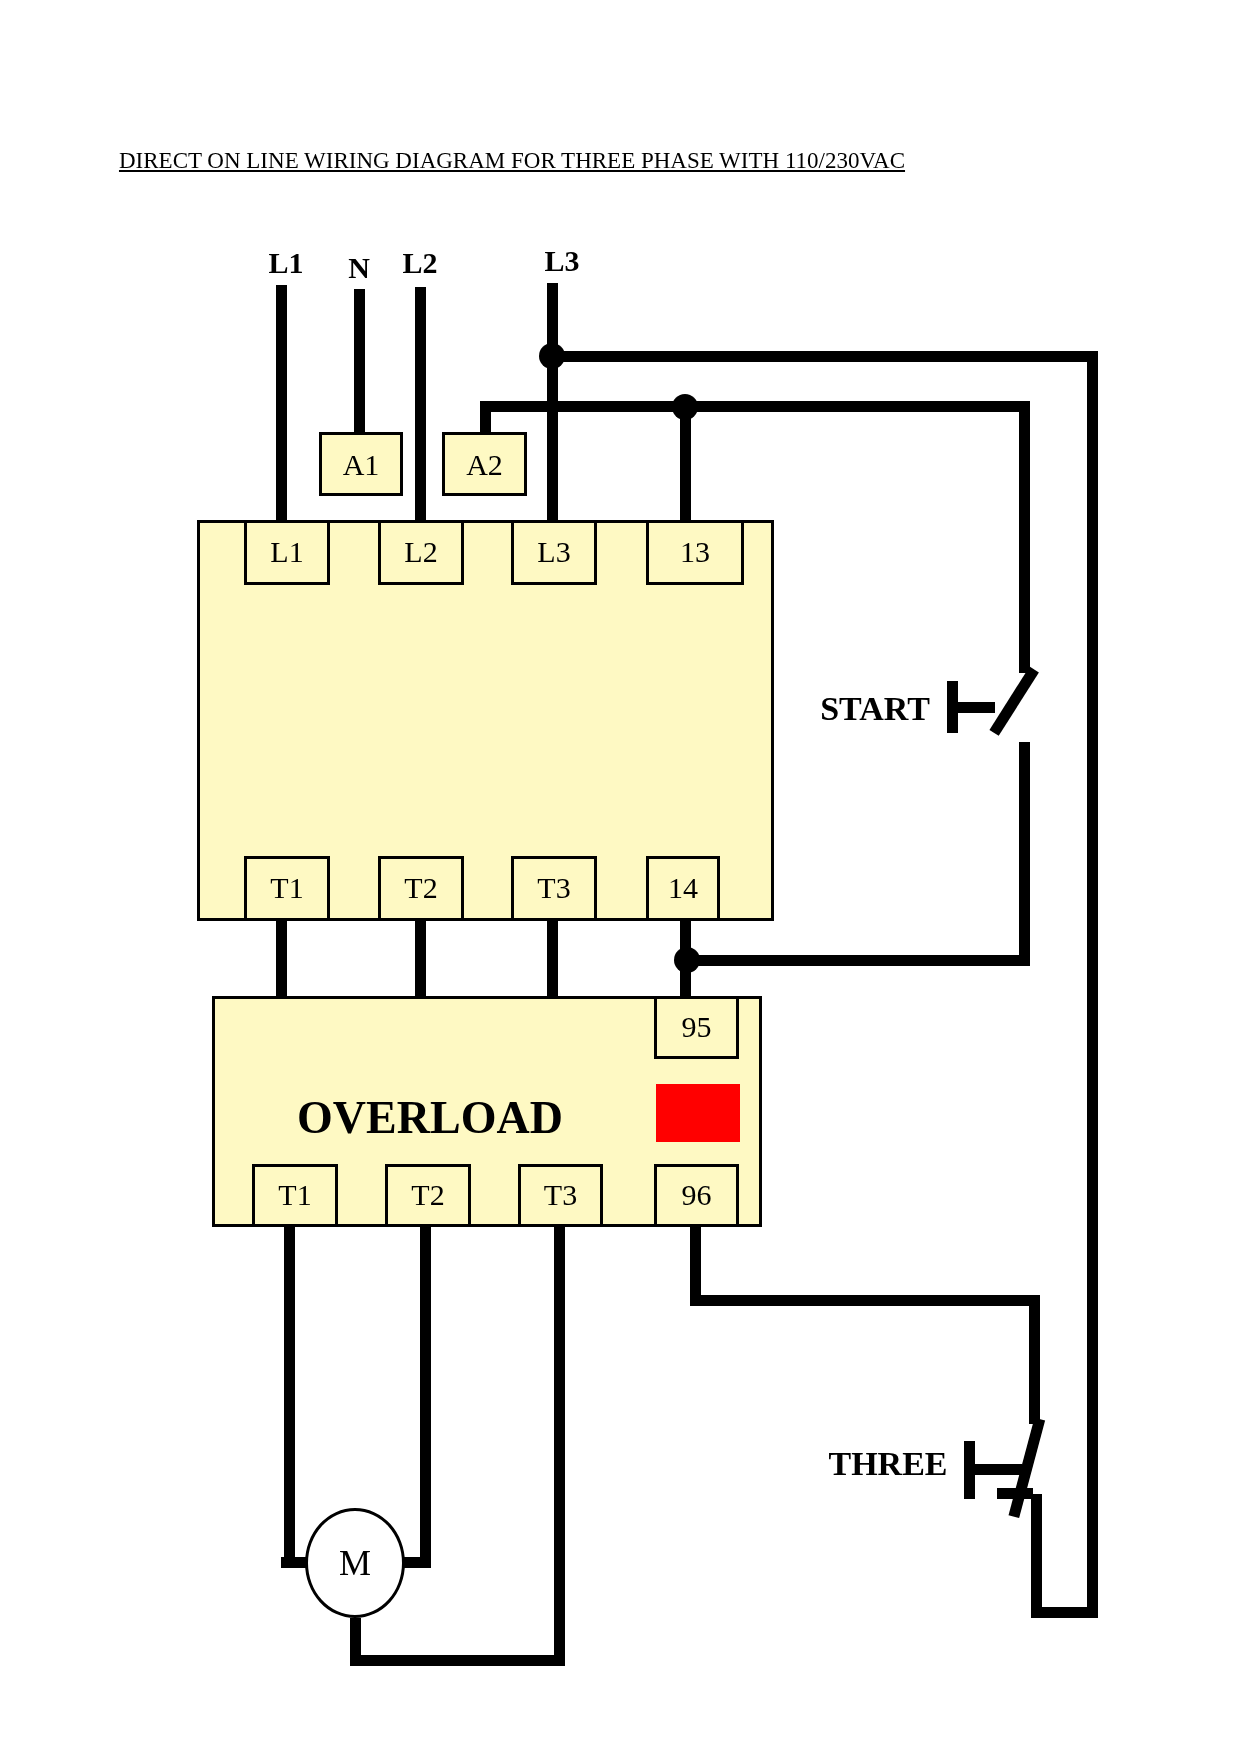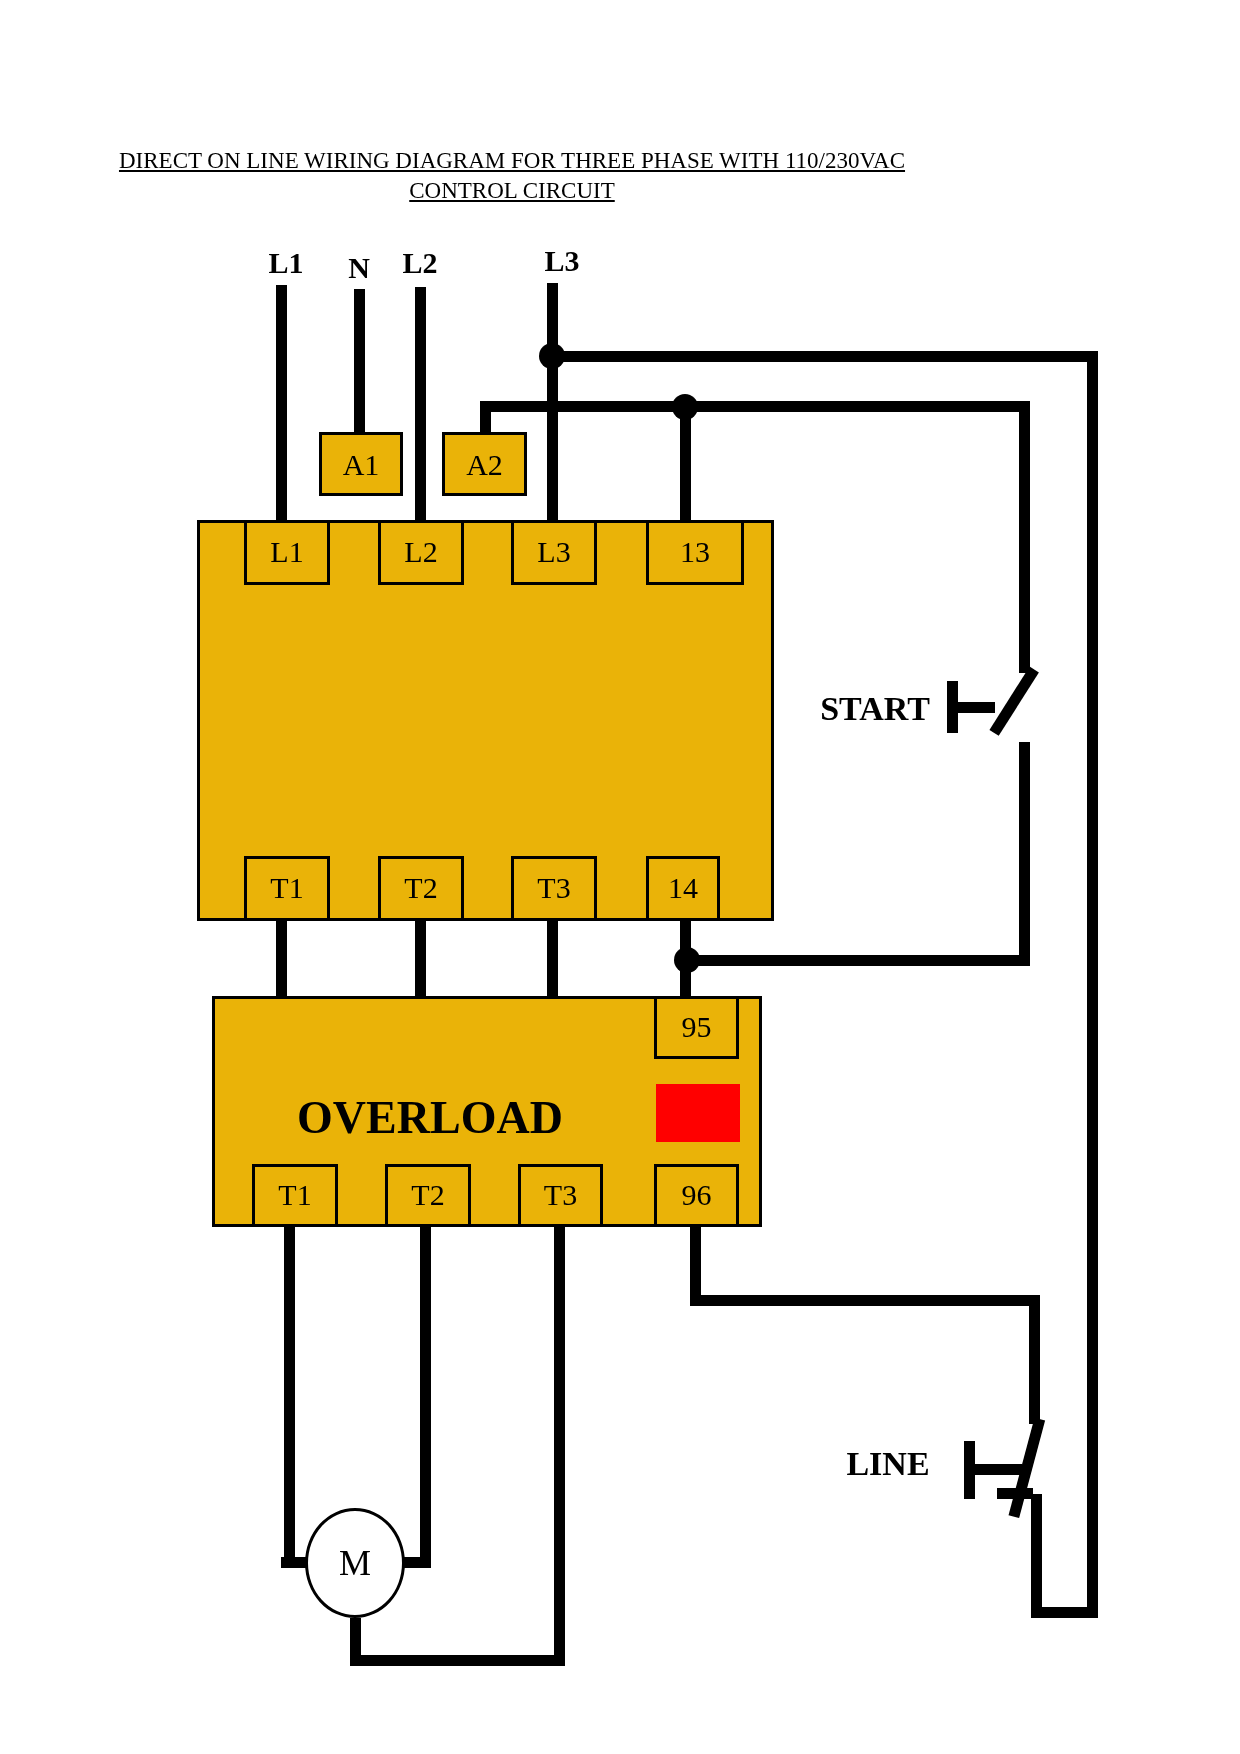--- a/index.html
+++ b/index.html
@@ -3,21 +3,21 @@
 <meta charset="utf-8">
 <style>
   html,body{margin:0;padding:0;background:#e8e8e8;}
   .page{
     position:relative;width:1240px;height:1754px;background:#ffffff;
     margin:0 auto;overflow:hidden;
     font-family:"Liberation Serif","DejaVu Serif",serif;color:#000;
   }
   .wire{position:absolute;background:#000;z-index:1;}
   .dot{position:absolute;width:26px;height:26px;border-radius:50%;background:#000;z-index:3;}
-  .box{position:absolute;border:3px solid #000;background:#eab308;box-sizing:border-box;z-index:2;}
+  .box{position:absolute;border:3px solid #000;background:#fef9c3;box-sizing:border-box;z-index:2;}
   .term{text-align:center;font-size:30px;}
   .lbl{position:absolute;z-index:4;text-align:center;}
   .feed{font-weight:bold;font-size:30px;}
   .blade{position:absolute;height:11px;background:#000;z-index:3;transform-origin:5px 5px;}
   .bar{position:absolute;background:#000;z-index:3;}
   .title{
     position:absolute;left:0;top:146px;width:1024px;text-align:center;
     font-size:23px;line-height:30px;text-decoration:underline;z-index:4;
   }
   .bigname{font-weight:bold;font-size:46px;line-height:52px;}
@@ -28,21 +28,20 @@
     box-sizing:border-box;z-index:2;text-align:center;font-size:36px;
   }
 </style>
 </head>
 <body>
 
 <div class="page" style="background: rgb(255, 255, 255);">
 
   <div class="title">
     <div>DIRECT ON LINE WIRING DIAGRAM FOR THREE PHASE WITH 110/230VAC</div>
-    <div>CONTROL CIRCUIT</div>
   </div>
 
   <div class="lbl feed" style="left:236px;top:246px;width:100px;">L1</div>
   <div class="lbl feed" style="left:309px;top:251px;width:100px;">N</div>
   <div class="lbl feed" style="left:370px;top:246px;width:100px;">L2</div>
   <div class="lbl feed" style="left:512px;top:244px;width:100px;">L3</div>
 
   <div class="wire" style="left:276px;top:285px;width:11px;height:240px;"></div>
   <div class="wire" style="left:354px;top:289px;width:11px;height:146px;"></div>
   <div class="wire" style="left:415px;top:287px;width:11px;height:238px;"></div>
@@ -98,21 +97,21 @@
 
   <div class="wire" style="left:690px;top:1227px;width:11px;height:79px;"></div>
   <div class="wire" style="left:690px;top:1295px;width:350px;height:11px;"></div>
   <div class="wire" style="left:1029px;top:1295px;width:11px;height:129px;"></div>
   <div class="bar" style="left:964px;top:1441px;width:11px;height:58px;"></div>
   <div class="bar" style="left:975px;top:1464px;width:47px;height:11px;"></div>
   <div class="bar" style="left:997px;top:1488px;width:36px;height:11px;"></div>
   <div class="blade" style="left:1034px;top:1419px;width:101px;transform:rotate(104.9deg);"></div>
   <div class="wire" style="left:1031px;top:1494px;width:11px;height:124px;"></div>
   <div class="wire" style="left:1031px;top:1607px;width:67px;height:11px;"></div>
-  <div class="lbl swname" style="left:788px;top:1447px;width:200px;">LINE</div>
+  <div class="lbl swname" style="left:788px;top:1447px;width:200px;">THREE</div>
 
   <div class="wire" style="left:284px;top:1227px;width:11px;height:341px;"></div>
   <div class="wire" style="left:420px;top:1227px;width:11px;height:341px;"></div>
   <div class="wire" style="left:554px;top:1227px;width:11px;height:439px;"></div>
   <div class="wire" style="left:281px;top:1557px;width:28px;height:11px;"></div>
   <div class="wire" style="left:401px;top:1557px;width:30px;height:11px;"></div>
   <div class="wire" style="left:350px;top:1618px;width:11px;height:48px;"></div>
   <div class="wire" style="left:350px;top:1655px;width:215px;height:11px;"></div>
 
   <div class="motor" style="left:305px;top:1508px;width:100px;height:110px;line-height:104px;">

